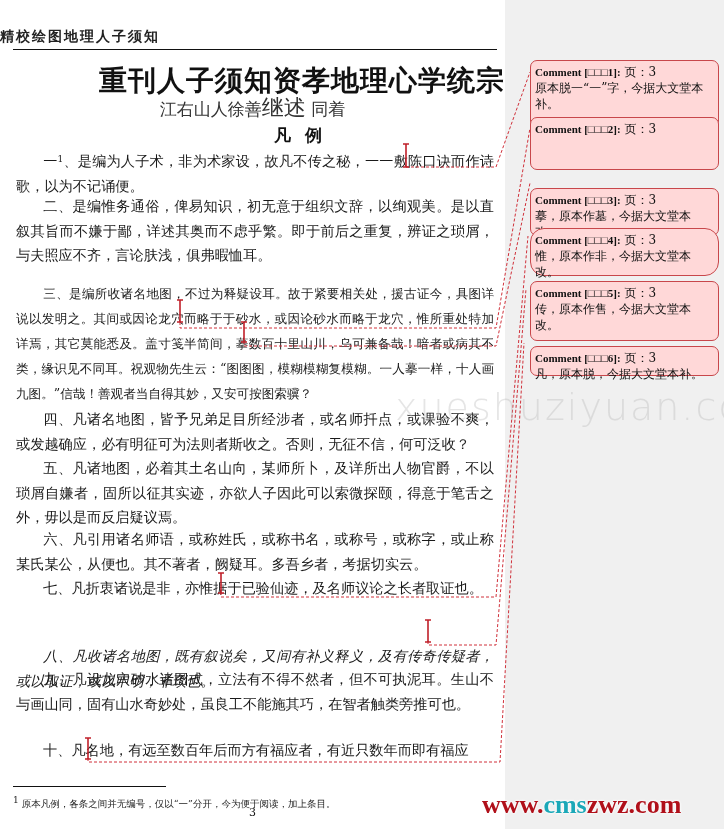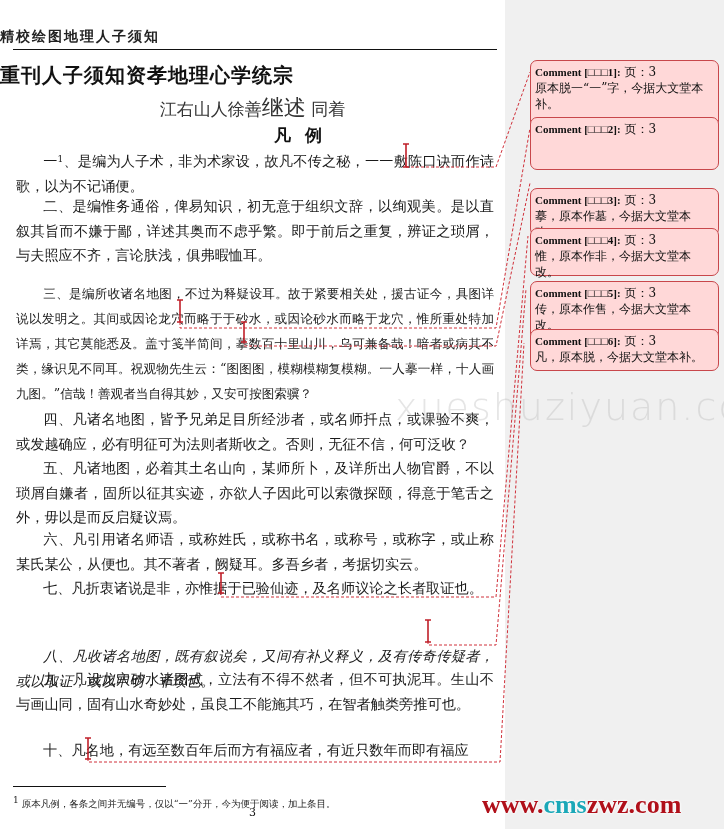--- a/index.html
+++ b/index.html
@@ -3,21 +3,21 @@
 <meta charset="utf-8">
 <style>
   html, body { margin:0; padding:0; }
   body { width:724px; height:829px; position:relative; overflow:hidden; background:#ffffff;
          font-family:"DejaVu Serif", serif; color:#111; }
   .page { position:absolute; left:0; top:0; width:505px; height:829px; background:#fff; }
   .margin-pane { position:absolute; left:505px; top:0; width:219px; height:829px; background:#f0f0f0; }
   .running-head { position:absolute; left:0; top:28px; width:505px; text-align:left; font-size:14px;
                   font-weight:bold; letter-spacing:2px; font-family:"DejaVu Sans", sans-serif; color:#222; }
   .head-rule { position:absolute; left:13px; top:49px; width:484px; height:0; border-top:1.5px solid #111; }
-  .title { position:absolute; left:0; top:62px; width:505px; text-align:left; font-size:20px; font-weight:bold; letter-spacing:1px; }
+  .title { position:absolute; left:0; top:62px; width:505px; text-align:right; font-size:28px; font-weight:bold; letter-spacing:1px; }
   .author { position:absolute; left:0; top:93px; width:505px; text-align:center; font-size:17px; color:#333; }
   .author .big { font-size:22px;margin-top:20px; }
   .section { position:absolute; left:0; top:124px; width:610px; text-align:center; font-size:17px; font-weight:bold; letter-spacing:14px; }
   .para { position:absolute; left:16px; width:478px; font-size:14.2px; line-height:24.6px; text-align:justify; color:#1a1a1a; }
   .para.small { font-size:12.6px; line-height:25px; }
   .para .indent { display:inline-block; width:27px; }
   sup { font-size:9px; vertical-align:4px; }
   .footrule { position:absolute; left:13px; top:786px; width:153px; border-top:1px solid #111; }
   .footnote { position:absolute; left:13px; top:795px; font-size:9.5px; color:#222; }
   .pagenum { position:absolute; left:0; top:806px; width:505px; text-align:center; font-size:11px; }
@@ -110,29 +110,29 @@
   <span class="hdr">Comment [□□□1]:</span> <span class="pg">页：3</span><br>
   <span>原本脱一“一”字，今据大文堂本补。</span>
 </div>
 <div class="comment" style="top:117px;height:53px;">
   <span class="hdr">Comment [□□□2]:</span> <span class="pg">页：3</span><br>
 </div>
 <div class="comment" style="top:188px;height:48px;">
   <span class="hdr">Comment [□□□3]:</span> <span class="pg">页：3</span><br>
   <span>摹，原本作墓，今据大文堂本改。</span>
 </div>
-<div class="comment" style="top:228px;height:48px;">
+<div class="comment" style="top:228px;height:48px;border-radius:14px;">
   <span class="hdr">Comment [□□□4]:</span> <span class="pg">页：3</span><br>
   <span>惟，原本作非，今据大文堂本改。</span>
 </div>
 <div class="comment" style="top:281px;height:60px;">
   <span class="hdr">Comment [□□□5]:</span> <span class="pg">页：3</span><br>
   <span>传，原本作售，今据大文堂本改。</span>
 </div>
-<div class="comment" style="top:329px;height:42px;">
+<div class="comment" style="top:346px;height:30px;">
   <span class="hdr">Comment [□□□6]:</span> <span class="pg">页：3</span><br>
   <span>凡，原本脱，今据大文堂本补。</span>
 </div>
 
 <div class="watermark">xueshuziyuan.com</div>
 <div class="site-logo">
   <span class="w">www.</span><span class="c">cms</span><span class="w">zwz.com</span>
 </div>
 
 </body></html>

